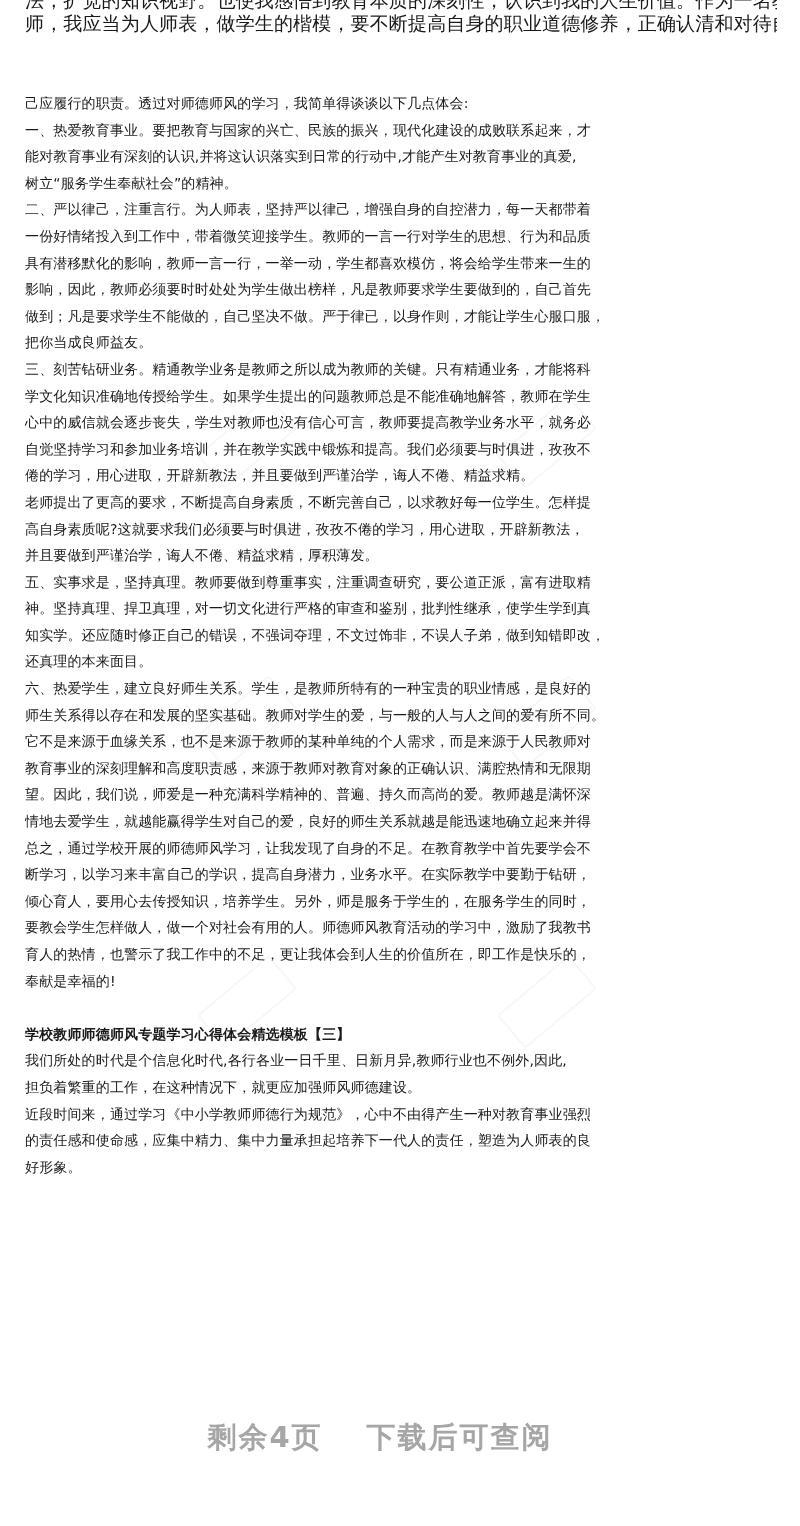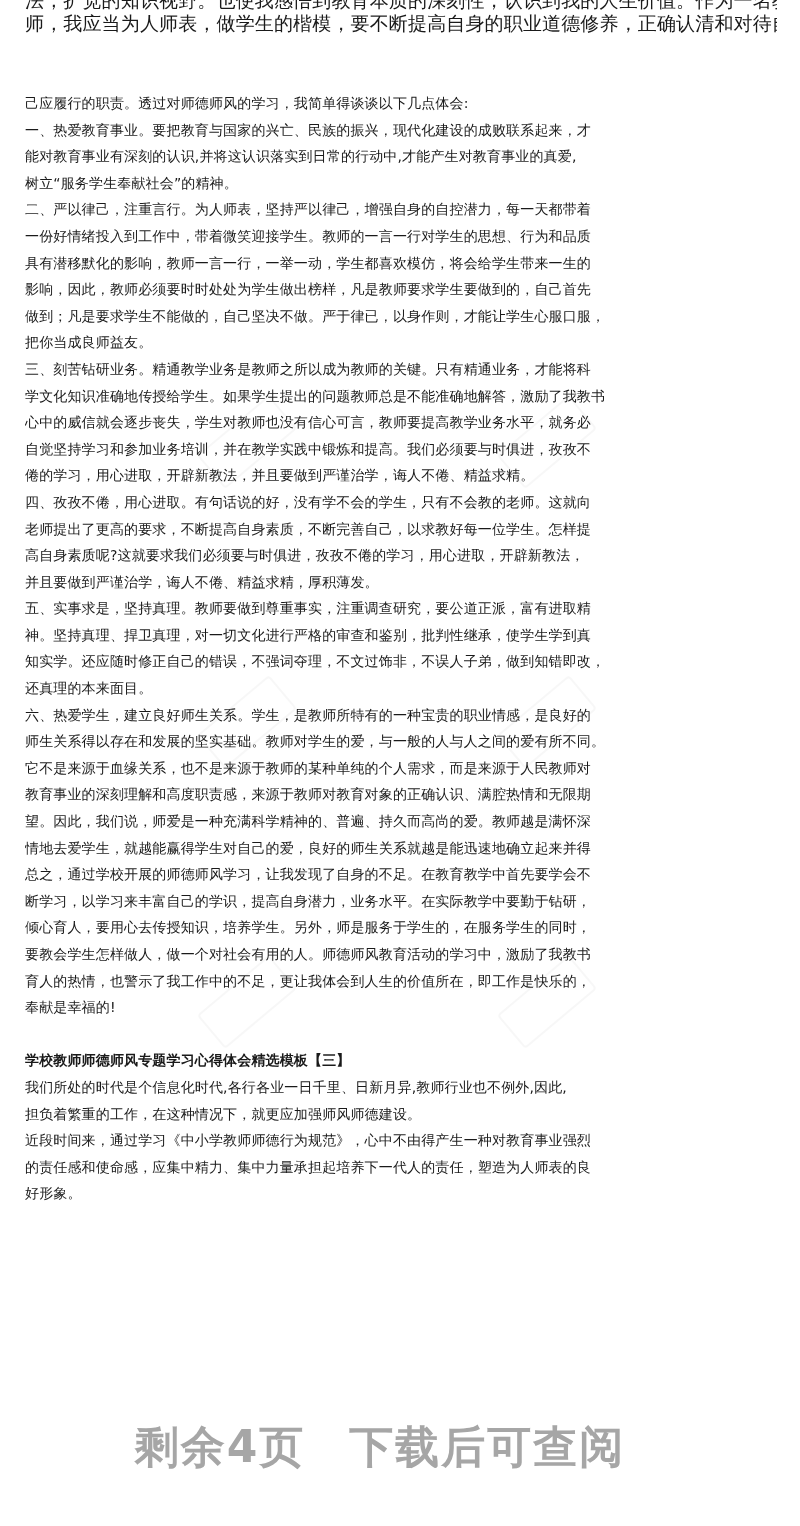--- a/index.html
+++ b/index.html
@@ -8,21 +8,21 @@
   .page { position: absolute; left: 0; top: 0; width: 800px; height: 1526px; }
   .line { position: absolute; left: 25px; width: 752px; font-size: 19px; line-height: 26.6px;
           white-space: nowrap; overflow: hidden; letter-spacing: 0.15px; }
   .cut { top: -13px; }
   .block { position: absolute; left: 25px; width: 752px; }
   .block .row { font-size: 14px; line-height: 26.6px; height: 26.6px; white-space: nowrap; overflow: hidden; letter-spacing: 0.15px; }
   .heading { font-weight: bold; }
   .watermark { position: absolute; width: 90px; height: 40px; border: 2px solid #f0f0f0; border-radius: 4px;
                transform: rotate(-40deg); opacity: 0.55; pointer-events: none; }
   .more-banner { position: absolute; left: 0; top: 1418px; width: 760px; text-align: center;
-                 font-size: 44px; font-weight: bold; color: #a6a6a6; letter-spacing: 2px; }
+                 font-size: 29px; font-weight: bold; color: #a6a6a6; letter-spacing: 2px; }
   .more-banner span { display: inline-block; }
   .more-banner .gap { width: 44px; }
 </style>
 </head>
 <body>
 
 <div class="page">
 
   <div class="line cut">法，扩宽的知识视野。也使我感悟到教育本质的深刻性，认识到我的人生价值。作为一名教</div>
   <div class="line" style="top:10px;">师，我应当为人师表，做学生的楷模，要不断提高自身的职业道德修养，正确认清和对待自</div>
@@ -39,25 +39,24 @@
     <div class="row">一、热爱教育事业。要把教育与国家的兴亡、民族的振兴，现代化建设的成败联系起来，才</div>
     <div class="row">能对教育事业有深刻的认识,并将这认识落实到日常的行动中,才能产生对教育事业的真爱,</div>
     <div class="row">树立“服务学生奉献社会”的精神。</div>
     <div class="row">二、严以律己，注重言行。为人师表，坚持严以律己，增强自身的自控潜力，每一天都带着</div>
     <div class="row">一份好情绪投入到工作中，带着微笑迎接学生。教师的一言一行对学生的思想、行为和品质</div>
     <div class="row">具有潜移默化的影响，教师一言一行，一举一动，学生都喜欢模仿，将会给学生带来一生的</div>
     <div class="row">影响，因此，教师必须要时时处处为学生做出榜样，凡是教师要求学生要做到的，自己首先</div>
     <div class="row">做到；凡是要求学生不能做的，自己坚决不做。严于律已，以身作则，才能让学生心服口服，</div>
     <div class="row">把你当成良师益友。</div>
     <div class="row">三、刻苦钻研业务。精通教学业务是教师之所以成为教师的关键。只有精通业务，才能将科</div>
-    <div class="row">学文化知识准确地传授给学生。如果学生提出的问题教师总是不能准确地解答，激励了我教书</div>
+    <div class="row">学文化知识准确地传授给学生。如果学生提出的问题教师总是不能准确地解答，教师在学生</div>
     <div class="row">心中的威信就会逐步丧失，学生对教师也没有信心可言，教师要提高教学业务水平，就务必</div>
     <div class="row">自觉坚持学习和参加业务培训，并在教学实践中锻炼和提高。我们必须要与时俱进，孜孜不</div>
     <div class="row">倦的学习，用心进取，开辟新教法，并且要做到严谨治学，诲人不倦、精益求精。</div>
-    <div class="row">四、孜孜不倦，用心进取。有句话说的好，没有学不会的学生，只有不会教的老师。这就向</div>
     <div class="row">老师提出了更高的要求，不断提高自身素质，不断完善自己，以求教好每一位学生。怎样提</div>
     <div class="row">高自身素质呢?这就要求我们必须要与时俱进，孜孜不倦的学习，用心进取，开辟新教法，</div>
     <div class="row">并且要做到严谨治学，诲人不倦、精益求精，厚积薄发。</div>
     <div class="row">五、实事求是，坚持真理。教师要做到尊重事实，注重调查研究，要公道正派，富有进取精</div>
     <div class="row">神。坚持真理、捍卫真理，对一切文化进行严格的审查和鉴别，批判性继承，使学生学到真</div>
     <div class="row">知实学。还应随时修正自己的错误，不强词夺理，不文过饰非，不误人子弟，做到知错即改，</div>
     <div class="row">还真理的本来面目。</div>
     <div class="row">六、热爱学生，建立良好师生关系。学生，是教师所特有的一种宝贵的职业情感，是良好的</div>
     <div class="row">师生关系得以存在和发展的坚实基础。教师对学生的爱，与一般的人与人之间的爱有所不同。</div>
     <div class="row">它不是来源于血缘关系，也不是来源于教师的某种单纯的个人需求，而是来源于人民教师对</div>

